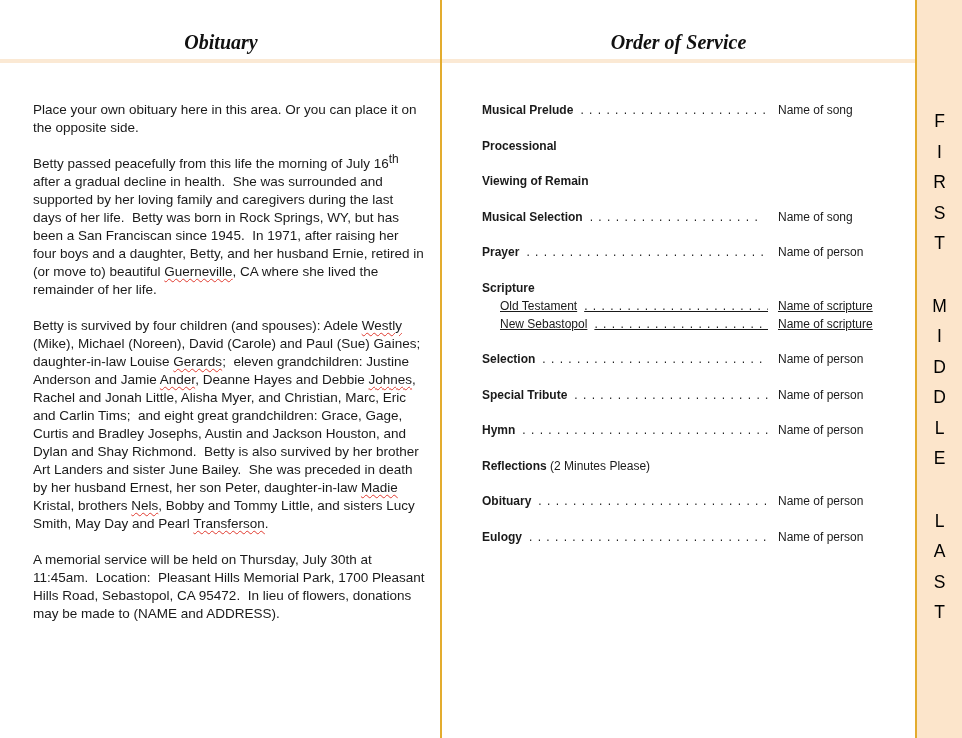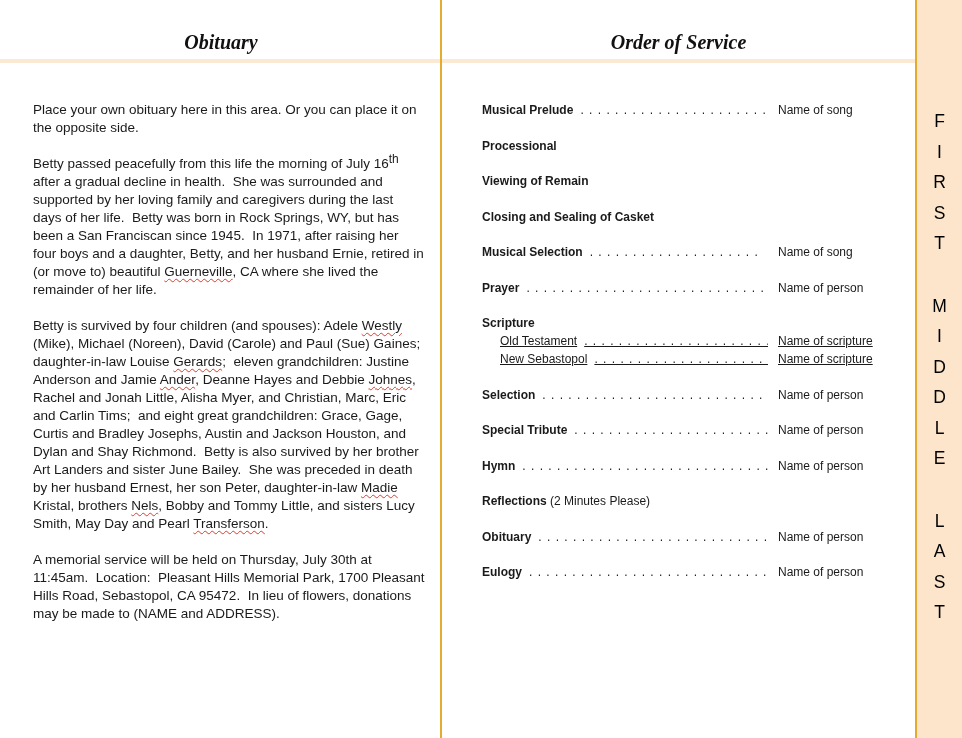--- a/index.html
+++ b/index.html
@@ -78,23 +78,20 @@
           <span class="dots">. . . . . . . . . . . . . . . . . .  . . . . .</span>
           <span class="value">Name of song</span>
         </div>
         <div class="row normal">
           <span class="label">Processional</span>
         </div>
         <div class="row normal">
           <span class="label">Viewing of Remain</span>
         </div>
         <div class="row normal">
-          <span class="label">Closing and Sealing of Casket</span>
-        </div>
-        <div class="row normal">
           <span class="label">Musical Selection</span>
           <span class="dots">. . . . . . . . . . . . . . . . . . . .</span>
           <span class="value">Name of song</span>
         </div>
         <div class="row normal">
           <span class="label">Prayer</span>
           <span class="dots">. . . . . . . . . . . . . . . . . . . . . . . . . . . . . .</span>
           <span class="value">Name of person</span>
         </div>
         <div class="row head">

